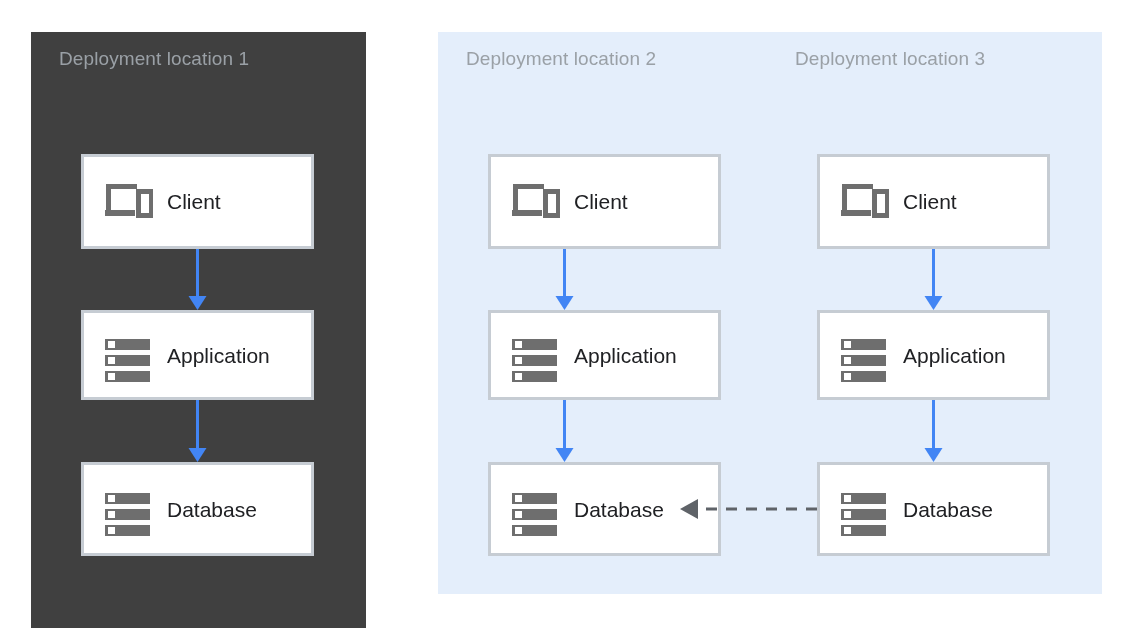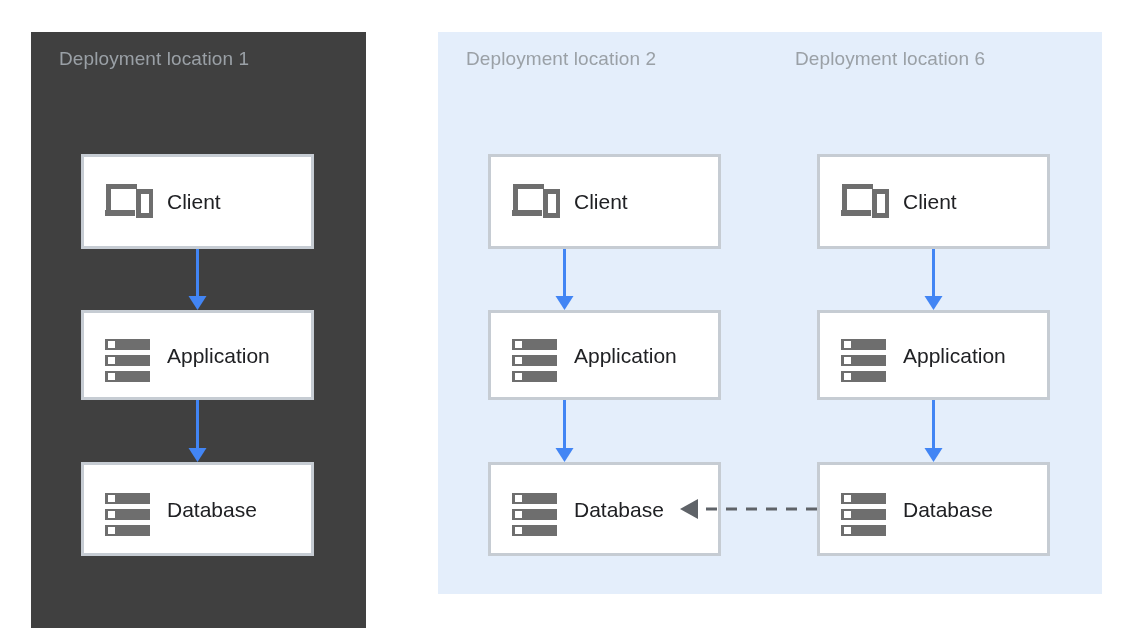--- a/index.html
+++ b/index.html
@@ -166,21 +166,21 @@
             <i></i>
           </span>
           <span class="srv-bar">
             <i></i>
           </span>
         </span>
         <span class="node-label" style="color: rgb(32, 33, 36);">Database</span>
       </div>
     </div>
     <div class="panel" style="left: 767px; top: 32px; width: 335px; height: 562px; background: rgb(228, 238, 251);">
-      <div class="panel-title" style="color: rgb(154, 160, 166);">Deployment location 6</div>
+      <div class="panel-title" style="color: rgb(154, 160, 166);">Deployment location 3</div>
       <div class="node" style="left: 50px; top: 122px; width: 233px; height: 95px; background: rgb(255, 255, 255); border-color: rgb(198, 204, 211);">
         <span class="node-icon"><svg viewBox="0 0 48 44" width="48" height="44">
             <rect x="1" y="4" width="31" height="5" fill="#6e6e6e"></rect>
             <rect x="1" y="4" width="5" height="26" fill="#6e6e6e"></rect>
             <rect x="0" y="30" width="30" height="6" fill="#6e6e6e"></rect>
             <rect x="33.5" y="11.5" width="13" height="24" fill="none" stroke="#6e6e6e" stroke-width="5"></rect>
           </svg></span>
         <span class="node-label" style="color: rgb(32, 33, 36);">Client</span>
       </div>
       <div class="node" style="left: 50px; top: 278px; width: 233px; height: 90px; background: rgb(255, 255, 255); border-color: rgb(198, 204, 211);">

